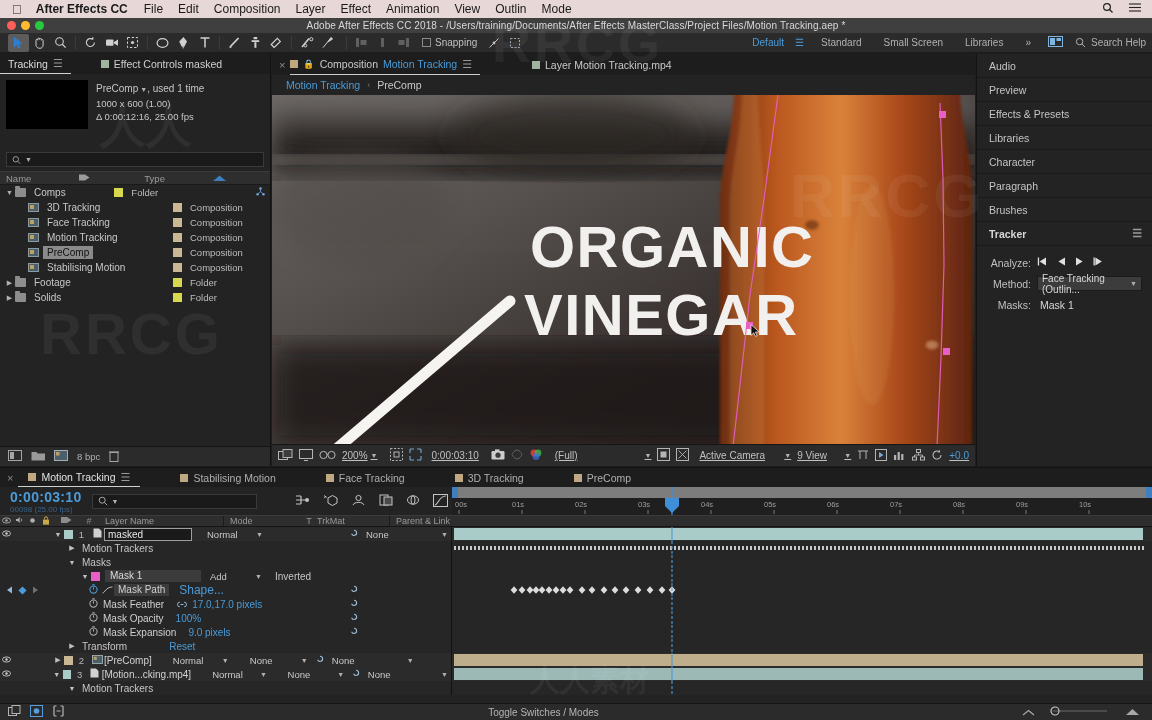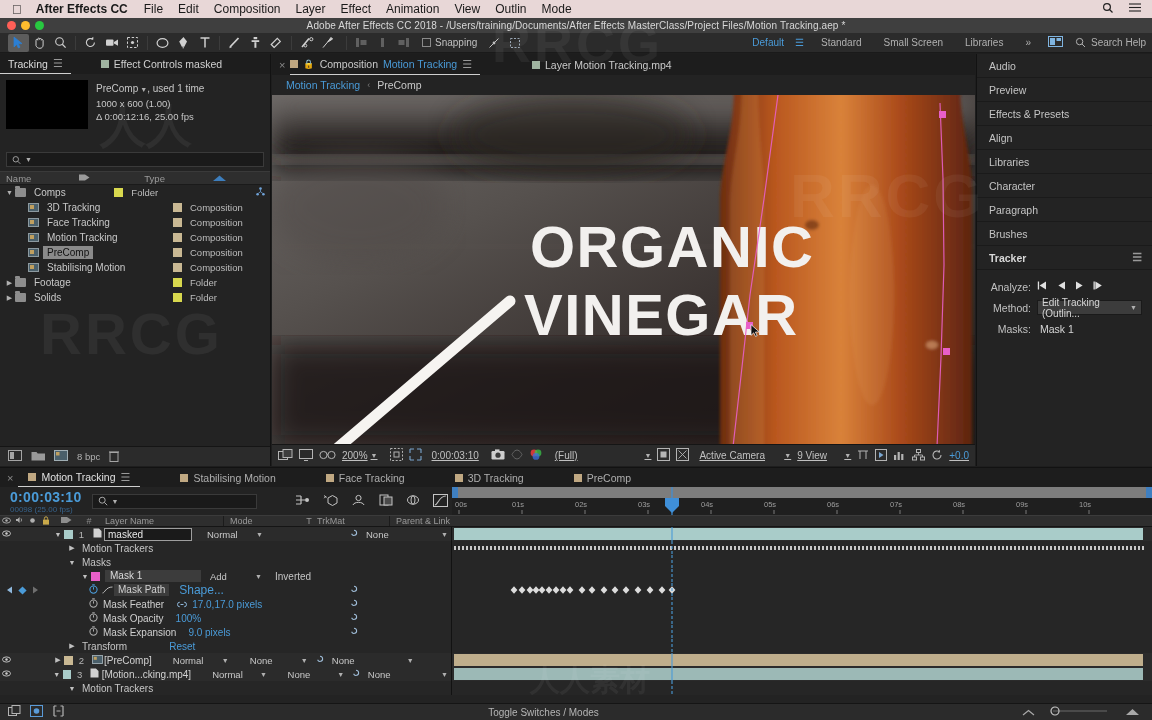--- a/index.html
+++ b/index.html
@@ -680,23 +680,20 @@
         <div class="rrow">
           <span>Audio</span>
         </div>
         <div class="rrow">
           <span>Preview</span>
         </div>
         <div class="rrow">
           <span>Effects &amp; Presets</span>
         </div>
         <div class="rrow">
-          <span>Align</span>
-        </div>
-        <div class="rrow">
           <span>Libraries</span>
         </div>
         <div class="rrow">
           <span>Character</span>
         </div>
         <div class="rrow">
           <span>Paragraph</span>
         </div>
         <div class="rrow">
           <span>Brushes</span>
@@ -722,21 +719,21 @@
             </svg></span>
         <span><svg width="11" height="9" viewBox="0 0 11 9">
               <rect x="0.5" y="0.5" width="1.3" height="8" fill="#e0e0e0"></rect>
               <path d="M2.4 0.5 L8.8 4.5 L2.4 8.5z" fill="#e0e0e0"></path>
             </svg></span>
       </span>
     </div>
     <div class="trk-line">
       <span class="trk-lbl">Method:</span>
       <span class="trk-sel">
-        <span>Edit Tracking (Outlin...</span>
+        <span>Face Tracking (Outlin...</span>
         <span class="caret">▼</span>
       </span>
     </div>
     <div class="trk-line">
       <span class="trk-lbl">Masks:</span>
       <span style="color:#d6d6d6;padding-left:3px">Mask 1</span>
     </div>
   </div>
 
   <div class="timeline">

